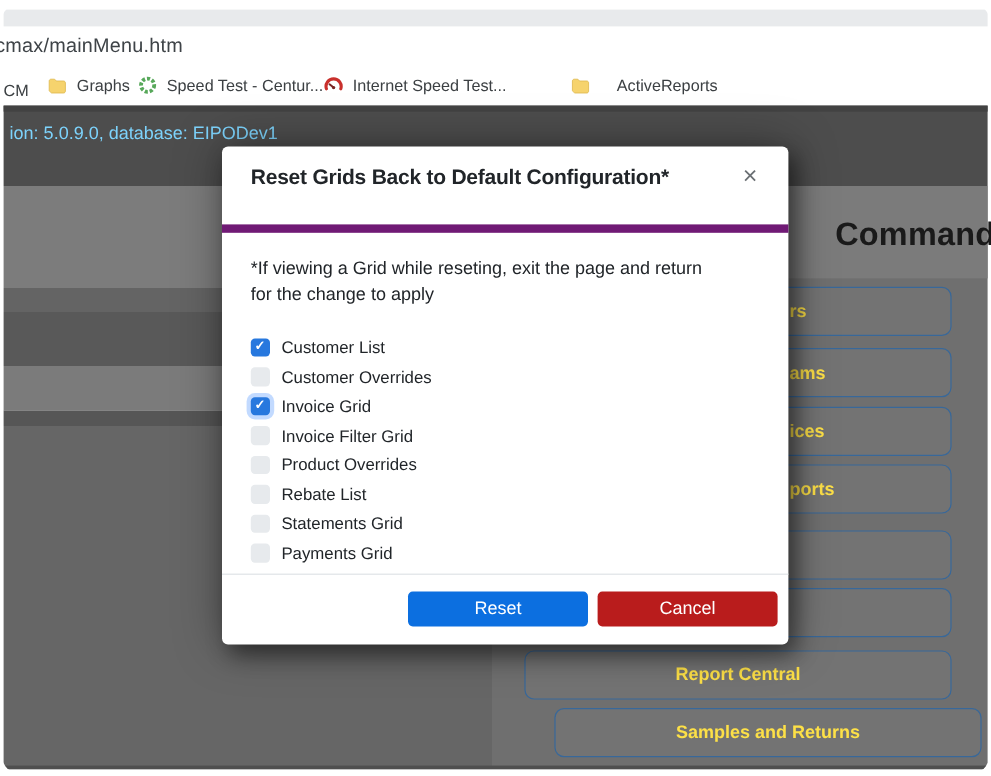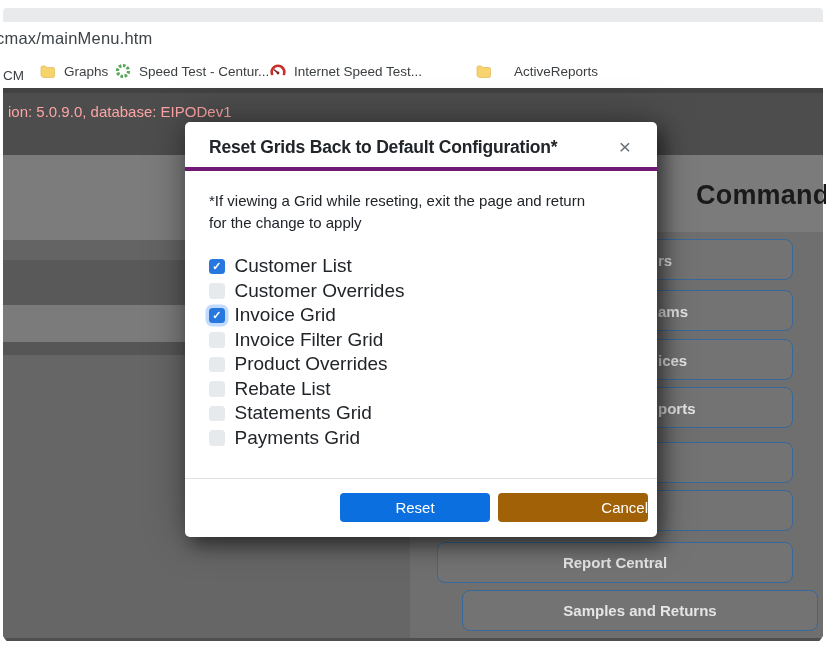--- a/index.html
+++ b/index.html
@@ -14,72 +14,72 @@
     position:absolute; left:-4px; top:29px; font-size:16.5px; color:#3e4347;
     white-space:nowrap; letter-spacing:.2px;
   }
   .bookmarks-bar { position:absolute; left:3px; right:3px; top:55px; height:33px; background:#ffffff; }
   .bm-item { position:absolute; top:4px; height:24px; display:flex; align-items:center; gap:8px; cursor:pointer; }
   .bm-label { font-size:13.5px; color:#3c4043; white-space:nowrap; }
   .bm-icon { width:16px; height:16px; display:inline-block; flex:0 0 16px; }
   
   .page-header-band { position:absolute; left:3px; right:3px; top:88px; height:67px; background:#4d4d4d; }
   .page-header-band .top-edge { position:absolute; left:0; right:0; top:0; height:5px; background:#424242; }
-  .version-text { position:absolute; left:5px; top:15px; font-size:15px; color:#fca5a5; white-space:nowrap; }
+  .version-text { position:absolute; left:5px; top:15px; font-size:15px; color:#7dd3fc; white-space:nowrap; }
   .band { position:absolute; left:3px; width:407px; }
   .band.b1 { top:155px; height:85px;  background:#7c7c7c; }
   .band.b2 { top:240px; height:20px;  background:#646464; }
   .band.b3 { top:260px; height:45px;  background:#595959; }
   .band.b4 { top:305px; height:37px;  background:#7b7b7b; }
   .band.b5 { top:342px; height:13px;  background:#565656; }
   .band.b6 { top:355px; height:286px; background:#666666; }
   .right-panel { position:absolute; left:410px; width:413px; top:155px; height:486px; background:#6f6f6f; }
   .right-panel .panel-top { position:absolute; left:0; right:0; top:0; height:77px; background:#7b7b7b; }
   .page-heading {
     position:absolute; left:286px; top:25px; font-size:27px; font-weight:600;
     color:#1a1a1a; white-space:nowrap; letter-spacing:.2px;
   }
   .cmd-btn {
     position:absolute; left:27px; width:356px; height:41px;
     border:1.5px solid #38689a; border-radius:8px; background:rgba(255,255,255,0.03);
     display:flex; align-items:center; justify-content:center; cursor:pointer;
   }
-  .cmd-btn .cmd-label { font-size:15px; font-weight:bold; color:#e5e5e5; white-space:nowrap; }
+  .cmd-btn .cmd-label { font-size:15px; font-weight:bold; color:#fde047; white-space:nowrap; }
   .cmd-btn .cmd-label.clipped { position:absolute; left:220px; top:50%; transform:translateY(-50%); }
   .bottom-edge { position:absolute; left:3px; right:3px; top:638px; height:3px; background:#4f4f4f; }
   
   .modal {
     position:absolute; left:185px; top:122px; width:472px; height:415px;
     background:#ffffff; border-radius:5px;
     box-shadow:6px 8px 18px rgba(0,0,0,.45), 0 0 40px rgba(0,0,0,.35);
   }
-  .modal-header { position:relative; height:49px; border-bottom:4px solid #701a75; padding:15px 24px 16px; }
+  .modal-header { position:relative; height:72px; border-bottom:7px solid #701a75; padding:15px 24px 16px; }
   .modal-title { font-size:17.5px; font-weight:bold; color:#212529; letter-spacing:-.2px; white-space:nowrap; }
   .modal-close {
     position:absolute; right:18px; top:11px; width:28px; height:28px; border:none; background:none;
     font-size:21px; color:#6a6f73; cursor:pointer; line-height:28px; text-align:center;
     font-family:"Liberation Sans", sans-serif;
   }
   .modal-body { padding:19px 24px 0; }
   .modal-text { font-size:15px; line-height:22px; color:#212529; white-space:pre-line; }
   .check-list { margin-top:20px; }
   .check-row { height:24.5px; display:flex; align-items:center; gap:10px; }
   .checkbox {
     width:15.5px; height:15.5px; border-radius:3.5px; background:#e7eaed; flex:0 0 15.5px;
     display:flex; align-items:center; justify-content:center; cursor:pointer;
   }
   .checkbox.checked { background:#2778de; }
   .checkbox.checked .tick { color:#ffffff; font-size:11px; font-weight:bold; line-height:1; }
   .checkbox.focused { box-shadow:0 0 0 3.5px rgba(80,150,255,.35); }
-  .check-label { font-size:19px; color:#212529; white-space:nowrap; }
+  .check-label { font-size:14px; color:#212529; white-space:nowrap; }
   .modal-footer { position:absolute; left:0; right:0; bottom:0; height:59px; border-top:1px solid #dfe3e6; }
   .btn { position:absolute; top:14px; width:150px; height:29px; border:none; border-radius:4px;
          font-size:15px; color:#ffffff; cursor:pointer; font-family:"Liberation Sans", sans-serif; }
   .btn-reset  { left:155px; background:#0c6fe0; }
-  .btn-cancel { left:313px; background:#a16207;text-align:right; }
+  .btn-cancel { left:313px; background:#b91c1c; }
 </style>
 </head>
 <body>
 
 <div id="app">
 
   <div class="tab-strip"></div>
   <div class="url-text">cmax/mainMenu.htm</div>
   <div class="bookmarks-bar" id="bookmarks-bar">
       <div class="bm-item" style="left: 0px; align-items: flex-end;">

